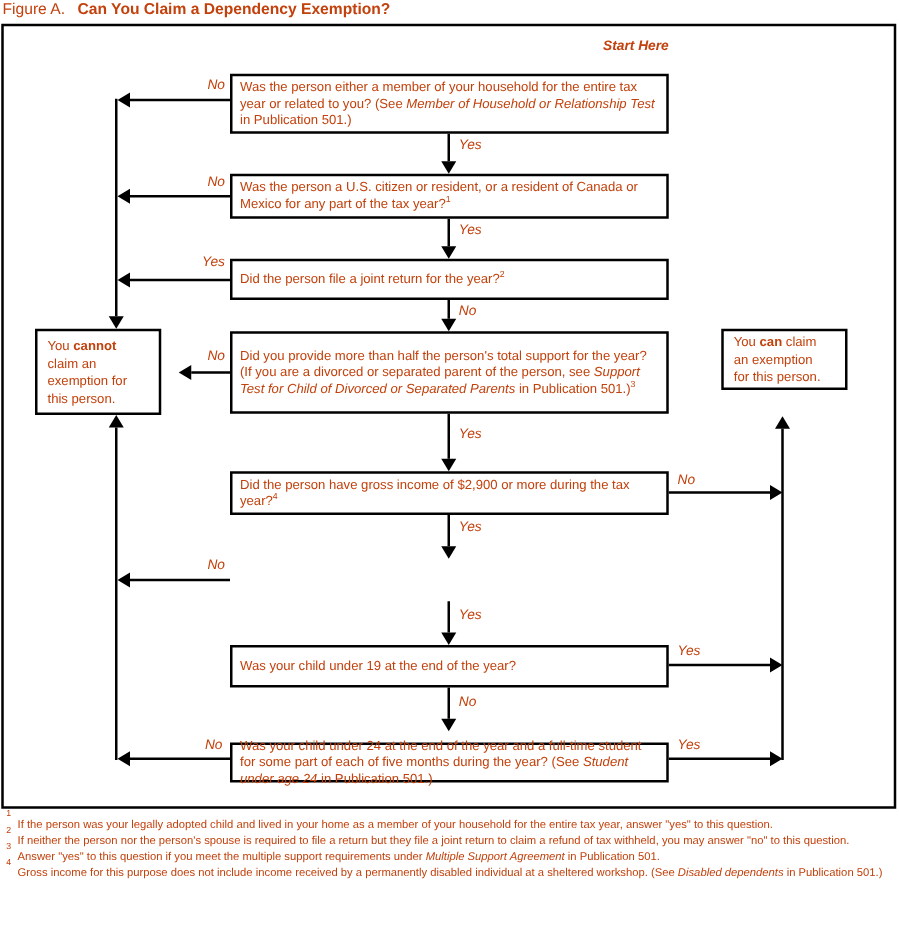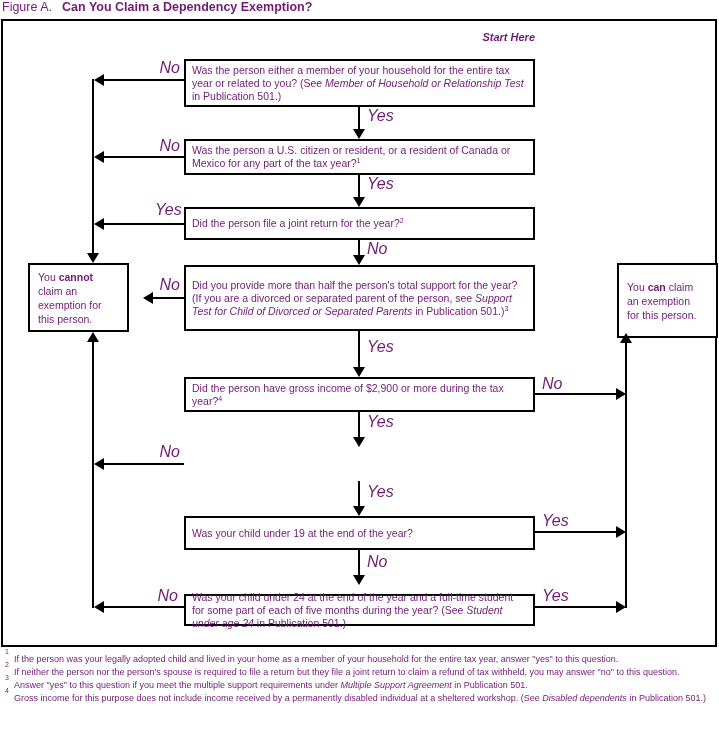--- a/index.html
+++ b/index.html
@@ -1,16 +1,16 @@
 <!DOCTYPE html>
 <html><head>
 <meta charset="utf-8">
 <style>
   html,body{margin:0;padding:0;background:#fff;}
-  .page{position:relative;width:719px;height:750px;background:#fff;color:#701a75;
+  .page{position:relative;width:719px;height:750px;background:#fff;color:#c2410c;
         font-family:"Liberation Sans",sans-serif;overflow:hidden;}
   .title{position:absolute;left:2px;top:0;font-size:12.5px;white-space:nowrap;}
   .title .t-main{font-weight:bold;margin-left:10px;}
   .outer{position:absolute;left:1px;top:19px;width:716px;height:628px;
          border:2px solid #000;box-sizing:border-box;}
   .start{position:absolute;left:184px;top:31px;width:351px;text-align:right;
          font-weight:bold;font-style:italic;font-size:11px;}
   .qbox{position:absolute;left:184px;width:351px;border:2px solid #000;box-sizing:border-box;
         background:#fff;display:flex;align-items:center;padding:0 6px;}
   .qtext{font-size:10.5px;line-height:13px;}
@@ -19,21 +19,21 @@
   .rtext{font-size:10.5px;line-height:14px;}
   .sg-i{font-style:italic;}
   .sg-b{font-weight:bold;}
   sup{font-size:7px;line-height:0;}
   .line{position:absolute;background:#000;}
   .arr{position:absolute;width:0;height:0;}
   .arr-l{border-top:6px solid transparent;border-bottom:6px solid transparent;border-right:10px solid #000;}
   .arr-r{border-top:6px solid transparent;border-bottom:6px solid transparent;border-left:10px solid #000;}
   .arr-d{border-left:6px solid transparent;border-right:6px solid transparent;border-top:10px solid #000;}
   .arr-u{border-left:6px solid transparent;border-right:6px solid transparent;border-bottom:10px solid #000;}
-  .elabel{position:absolute;font-style:italic;font-size:16px;line-height:12px;}
+  .elabel{position:absolute;font-style:italic;font-size:11px;line-height:12px;}
   .elabel.r{text-align:right;}
   .footnotes{position:absolute;left:3px;top:653px;width:711px;}
   .fn{position:relative;margin:0;padding-left:11px;font-size:9px;line-height:13px;}
   .fn .fnum{position:absolute;left:2px;top:-1px;font-size:7px;}
 </style>
 </head>
 <body>
 
 <div class="page">
 
@@ -63,21 +63,21 @@
   <div class="qbox" style="top:516px;height:34px;">
     <div class="qtext"><span>Was your child under 19 at the end of the year?</span></div>
   </div>
   <div class="qbox" style="top:594px;height:32px;">
     <div class="qtext"><span>Was your child under 24 at the end of the year and a full-time student for some part of each of five months during the year? (See </span><span class="sg-i">Student under age 24</span><span> in Publication 501.)</span></div>
   </div>
 
   <div class="rbox" style="left:28px;top:263px;height:69px;">
     <div class="rtext"><span>You </span><span class="sg-b">cannot</span><br><span>claim an</span><br><span>exemption for</span><br><span>this person.</span></div>
   </div>
-  <div class="rbox" style="left:577px;top:263px;height:75px;margin-left:40px;">
+  <div class="rbox" style="left:577px;top:263px;height:49px;">
     <div class="rtext"><span>You </span><span class="sg-b">can</span><span> claim</span><br><span>an exemption</span><br><span>for this person.</span></div>
   </div>
 
   <div class="line" style="left:92px;top:79px;width:2px;height:174px;"></div>
   <div class="arr arr-d" style="left:87px;top:253px;"></div>
   <div class="line" style="left:104px;top:79px;width:80px;height:2px;"></div>
   <div class="arr arr-l" style="left:94px;top:74px;"></div>
   <div class="line" style="left:104px;top:156px;width:80px;height:2px;"></div>
   <div class="arr arr-l" style="left:94px;top:151px;"></div>
   <div class="line" style="left:104px;top:223px;width:80px;height:2px;"></div>

